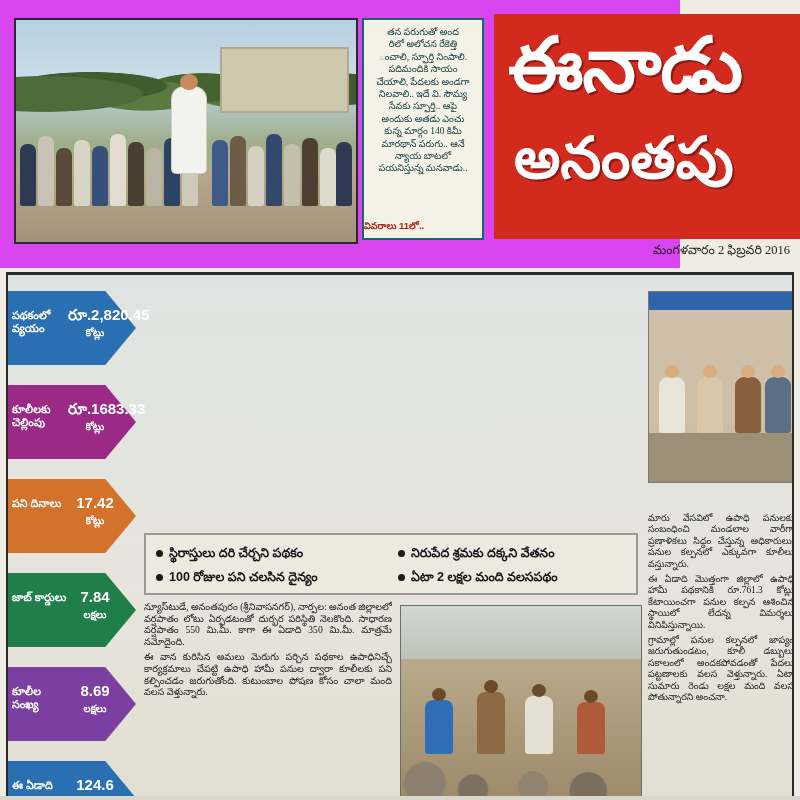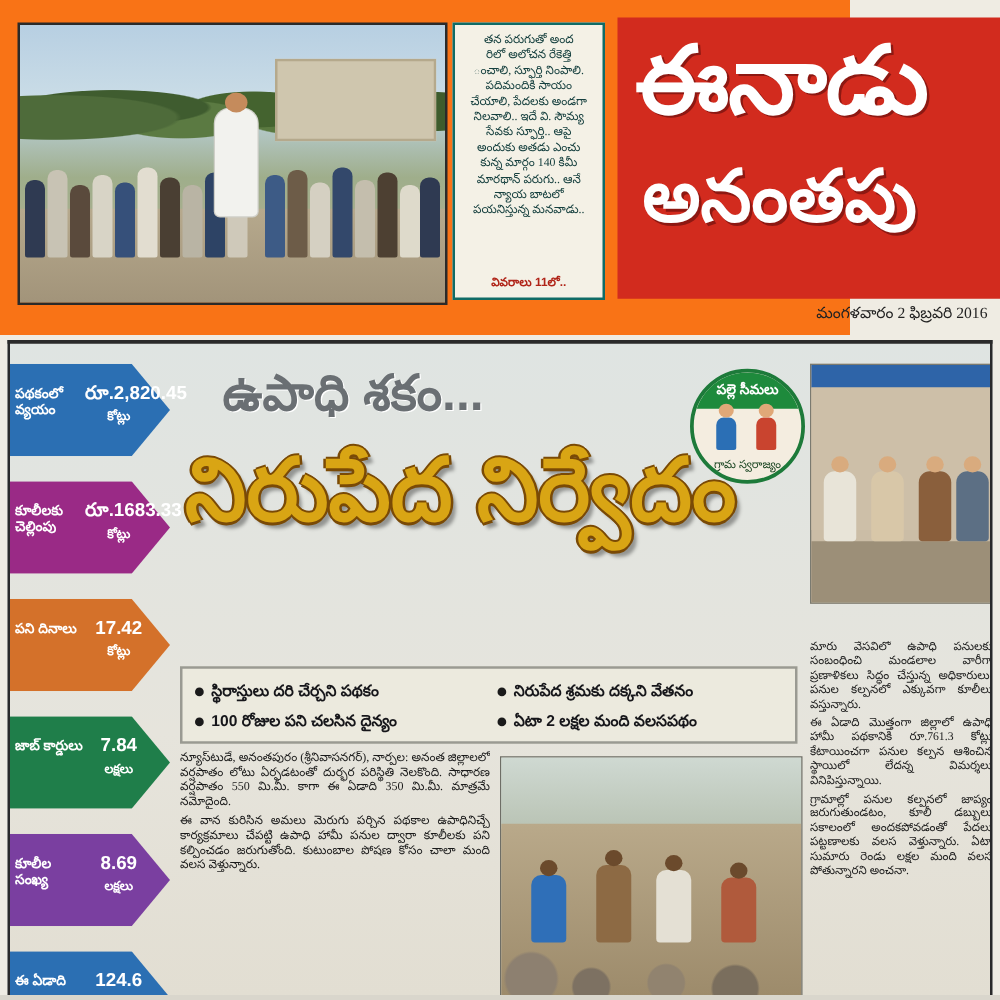--- a/index.html
+++ b/index.html
@@ -18,21 +18,21 @@
     background: #efece3;
     overflow: hidden;
   }
 
   
   .masthead {
     position: absolute;
     left: 0; top: 0;
     width: 680px;
     height: 268px;
-    background: #f97316;
+    background: #d946ef;
   }
   .top-photo {
     position: absolute;
     left: 14px; top: 18px;
     width: 340px; height: 222px;
     border: 2px solid #2a2a2a;
     overflow: hidden;
     background: linear-gradient(#a9c6dd 0%, #bcd2e0 30%, #9fae8b 55%, #b9ae93 100%);
   }
   .ph-sky {
@@ -96,21 +96,21 @@
   .top-textbox .tt-line {
     font-size: 9.5px;
     line-height: 12.4px;
     color: #16403f;
     text-align: center;
     font-family: "Liberation Serif", serif;
   }
   .top-textbox .tt-tag {
     position: absolute;
     left: 0; right: 0; bottom: 4px;
-    text-align: center;
+    text-align: left;
     font-size: 9.5px;
     color: #b02418;
     font-weight: bold;
   }
 
   
   .mast-red {
     position: absolute;
     left: 494px; top: 14px;
     width: 310px; height: 225px;
@@ -487,31 +487,20 @@
       </div>
 
       <div class="arrow-row">
         <div class="arrow-shape" style="background:#2b6fb3"></div>
         <div class="arrow-label">ఈ ఏడాది</div>
         <div class="arrow-value">124.6</div>
 
       </div>
     </div>
 
-    <div class="headline-zone">
-      <div class="kicker">ఉపాధి శకం...</div>
-      <div class="bigline">నిరుపేద నిర్వేదం</div>
-
-      <div class="badge-circle">
-        <div class="bc-top">పల్లె సీమలు</div>
-        <div class="bc-fig a"></div>
-        <div class="bc-fig b"></div>
-        <div class="bc-bot">గ్రామ స్వరాజ్యం</div>
-      </div>
-    </div>
 
     <div class="bullets">
       <div class="col l">
         <div class="bul"><span class="dot"></span><span>స్థిరాస్తులు దరి చేర్చని పథకం</span></div>
         <div class="bul"><span class="dot"></span><span>100 రోజుల పని చలసిన దైన్యం</span></div>
       </div>
       <div class="col r">
         <div class="bul"><span class="dot"></span><span>నిరుపేద శ్రమకు దక్కని వేతనం</span></div>
         <div class="bul"><span class="dot"></span><span>ఏటా 2 లక్షల మంది వలసపథం</span></div>
       </div>

